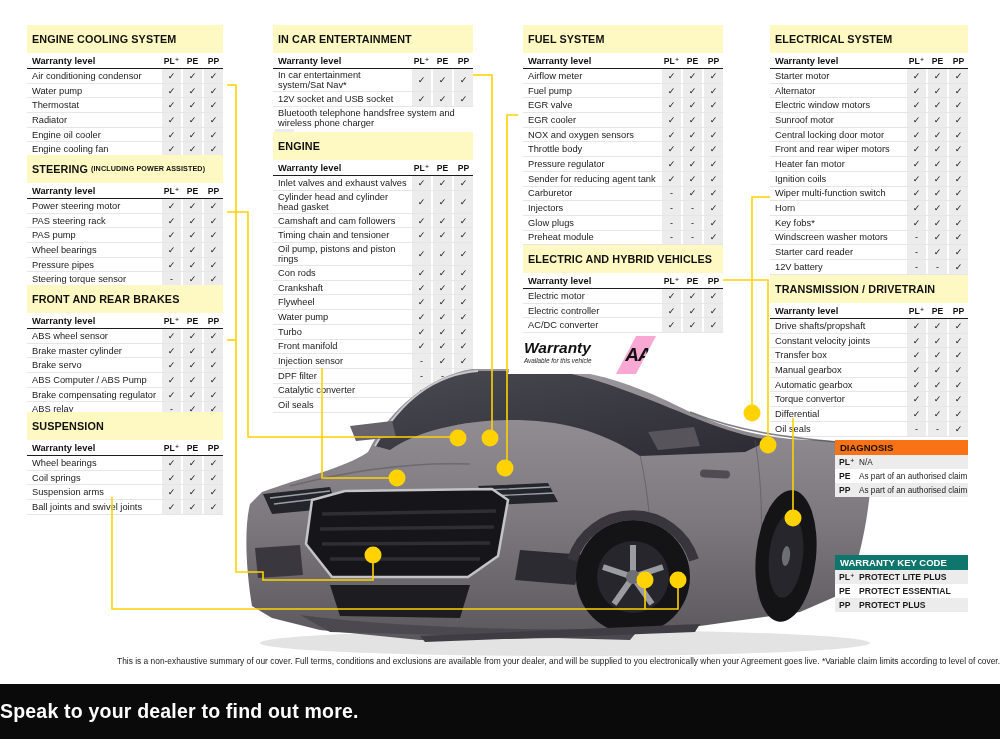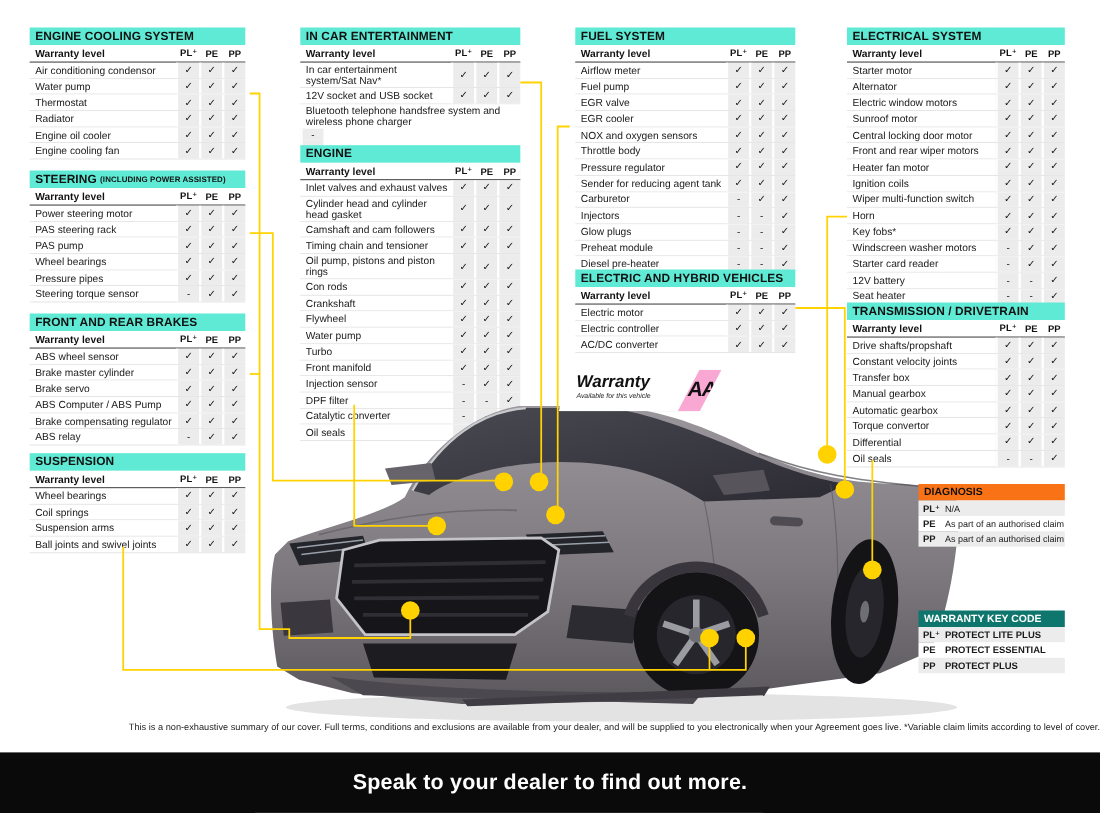--- a/index.html
+++ b/index.html
@@ -1,22 +1,22 @@
 <!DOCTYPE html>
 <html><head>
 <meta charset="utf-8">
 <style>
   html,body{margin:0;padding:0;background:#fff;}
   #stage{position:relative;width:1000px;height:739px;background:#fff;overflow:hidden;
          font-family:"Liberation Sans","DejaVu Sans",sans-serif;}
 
   
   .wtable{position:absolute;box-sizing:border-box;}
-  .wt-title{background:#5eead4;color:#111;font-weight:800;font-size:10.8px;line-height:12px;
-            padding:2px 5px;height:16px;box-sizing:border-box;display:flex;align-items:center;gap:3px;
+  .wt-title{background:#fef9c3;color:#111;font-weight:800;font-size:10.8px;line-height:12px;
+            padding:2px 5px;height:28px;box-sizing:border-box;display:flex;align-items:center;gap:3px;
             letter-spacing:.1px;}
   .wt-subtitle{font-size:7.2px;font-weight:800;}
   .wt-subhead{display:flex;align-items:center;height:15px;border-bottom:1.5px solid #1c1c1c;background:#fff;}
   .wt-subhead .lbl{flex:1;font-weight:800;font-size:9.3px;padding-left:5px;color:#111;}
   .wt-subhead .cv{background:transparent;font-weight:800;font-size:8.6px;}
   .wt-row{display:flex;align-items:stretch;min-height:13.7px;background:#fff;border-bottom:1px solid #e6e6e6;}
   .wt-row.tall{min-height:24px;flex-direction:column;}
   .wt-row .lbl{flex:1;font-size:9.3px;line-height:10px;color:#1a1a1a;padding:1px 2px 1px 5px;
                display:flex;align-items:center;}
   .cv{width:21px;display:flex;align-items:center;justify-content:center;background:#ececec;
@@ -43,21 +43,21 @@
   .badge-sub{font-size:6.3px;font-style:italic;color:#222;display:block;margin-top:1px;}
   .badge-aa{position:absolute;right:0;top:0;width:52px;height:38px;background:#f9a8d4;
             clip-path:polygon(20px 0,52px 0,32px 38px,0 38px);
             display:flex;align-items:center;justify-content:center;}
   .badge-aa span{font-size:19px;font-weight:800;font-style:italic;color:#111;letter-spacing:-1px;
                  padding-right:8px;}
 
   
   .footnote{position:absolute;left:0;right:0;top:656px;text-align:right;font-size:8.4px;color:#222;}
   .cta-bar{position:absolute;left:0;right:0;top:684px;height:55px;background:#0a0a0a;
-           display:flex;align-items:center;justify-content:center;}
+           display:flex;align-items:center;}
   .cta-bar div{color:#fff;font-weight:800;font-size:19.5px;letter-spacing:.2px;}
 
   .overlay{position:absolute;left:0;top:0;pointer-events:none;}
 </style>
 </head>
 <body>
 
 <div id="stage">
 
   <section class="wtable" style="left:27px;top:25px;width:196px">

